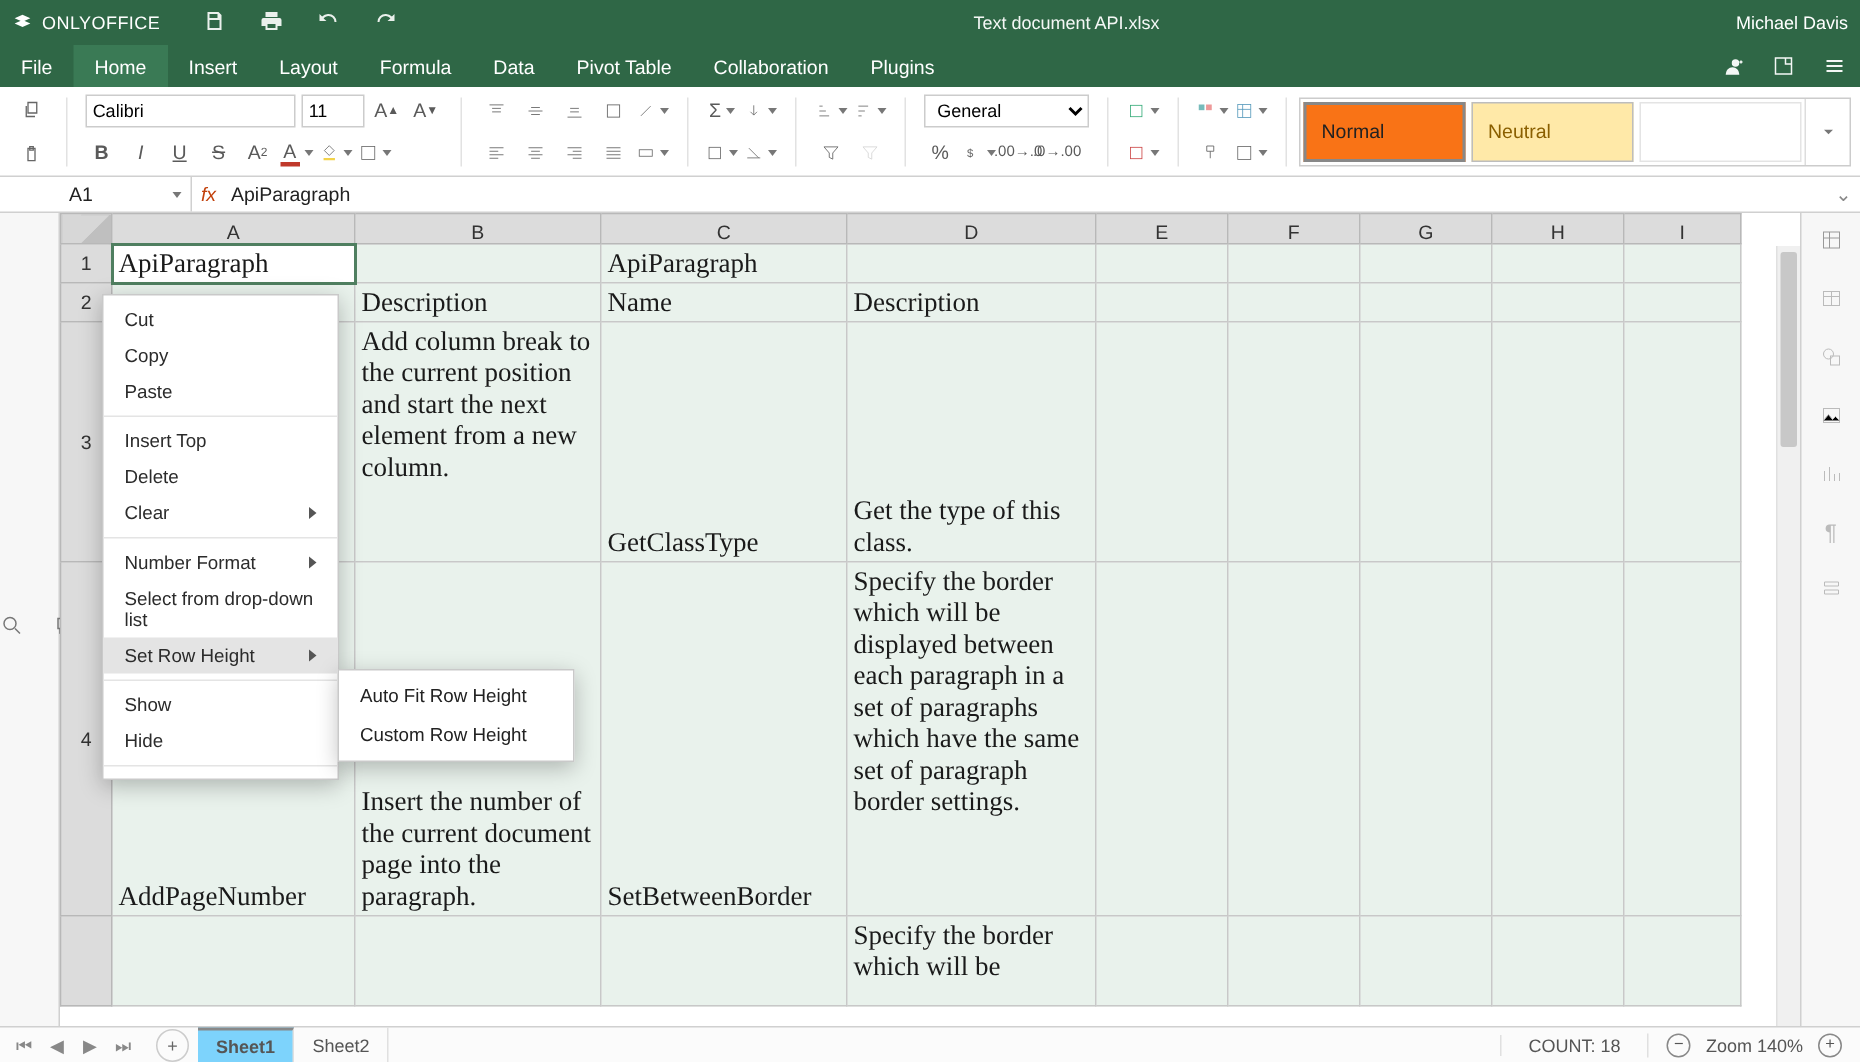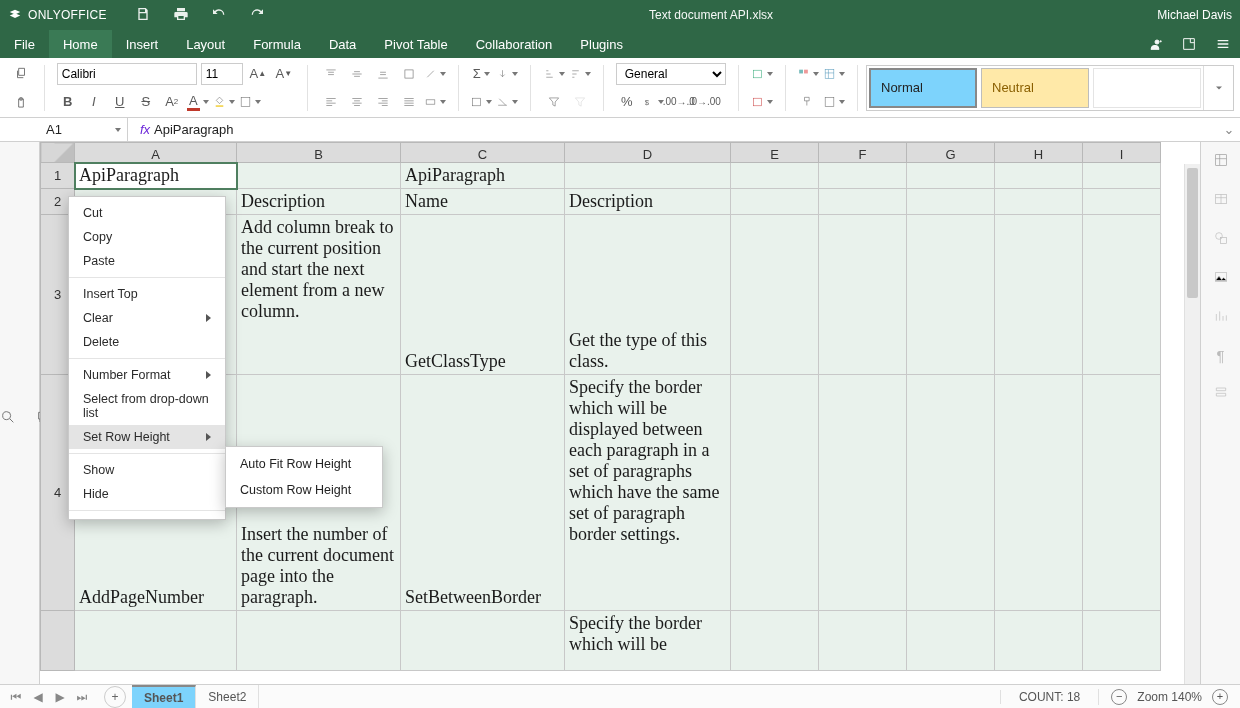--- a/index.html
+++ b/index.html
@@ -44,30 +44,30 @@
   .rrow { display:flex; align-items:center; gap:4px; height:24px; }
   .icnbtn { width:22px; height:22px; display:flex; align-items:center; justify-content:center; color:#5a5a5a; border-radius:2px; }
   .icnbtn.drop::after { content:""; border-left:3px solid transparent; border-right:3px solid transparent; border-top:4px solid #777; margin-left:3px; }
   .icnbtn svg { width:14px; height:14px; }
   select.fake, input.fake { border:1px solid #ccc; height:22px; font-size:12px; padding:0 4px; background:#fff; font-family:inherit; }
   .fontname { width:140px; }
   .fontsize { width:42px; }
 
   .stylebox { display:flex; height:46px; border:1px solid #ccc; }
   .stylecell { width:108px; display:flex; align-items:center; padding:0 10px; font-size:13px; border:1px solid #bdbdbd; margin:2px; }
-  .stylecell.normal { background:#7dd3fc; border:2px solid #888; }
+  .stylecell.normal { background:#f97316; border:2px solid #888; }
   .stylecell.neutral { background:#ffe9a8; color:#8a5f00; }
   .stylebox .stylemore { width:30px; display:flex; align-items:center; justify-content:center; border-left:1px solid #ddd; }
 
   
   .fxbar { height:24px; border-bottom:1px solid var(--chrome-border); display:flex; align-items:center; font-size:13px; background:#fff;}
   .fxbar .leftcol { width:40px; border-right:1px solid var(--chrome-border);} 
   .fxbar .namebox { width:88px; padding:0 6px; border-right:1px solid var(--chrome-border); display:flex; align-items:center; justify-content:space-between; height:100%; }
   .fxbar .namebox .dd { border-left:3px solid transparent; border-right:3px solid transparent; border-top:4px solid #777; }
-  .fxbar .fx { width:22px; text-align:right; font-style:italic; color:#6d28d9; }
+  .fxbar .fx { width:22px; text-align:center; font-style:italic; color:#c2410c; }
   .fxbar .formula { flex:1; padding:0 4px; }
   .fxbar .expand { width:22px; text-align:center; color:#888; }
 
   
   .mainrow { display:flex; height:calc(708px - 30px - 28px - 60px - 24px - 24px); }
   .leftbar { width:40px; background:#f7f7f7; border-right:1px solid var(--chrome-border); display:flex; flex-direction:row; align-items:center; padding-top:10px; gap:20px; color:#6b6b6b; }
   .leftbar svg { width:16px; height:16px; }
   .rightbar { width:40px; background:#f7f7f7; border-left:1px solid var(--chrome-border); display:flex; flex-direction:column; align-items:center; padding-top:10px; gap:20px; color:#8a8a8a; }
   .rightbar svg { width:16px; height:16px; }
 
@@ -567,25 +567,25 @@
       <span>Copy</span>
     </div>
   <div class="mi">
       <span>Paste</span>
     </div>
   <hr>
   <div class="mi">
       <span>Insert Top</span>
     </div>
   <div class="mi">
+      <span>Delete</span>
+    </div>
+  <div class="mi">
       <span>Clear</span>
       <span class="arrow"></span>
-    </div>
-  <div class="mi">
-      <span>Delete</span>
     </div>
   <hr>
   <div class="mi">
       <span>Number Format</span>
       <span class="arrow"></span>
     </div>
   <div class="mi">
       <span>Select from drop-down list</span>
     </div>
   <div class="mi hover">

